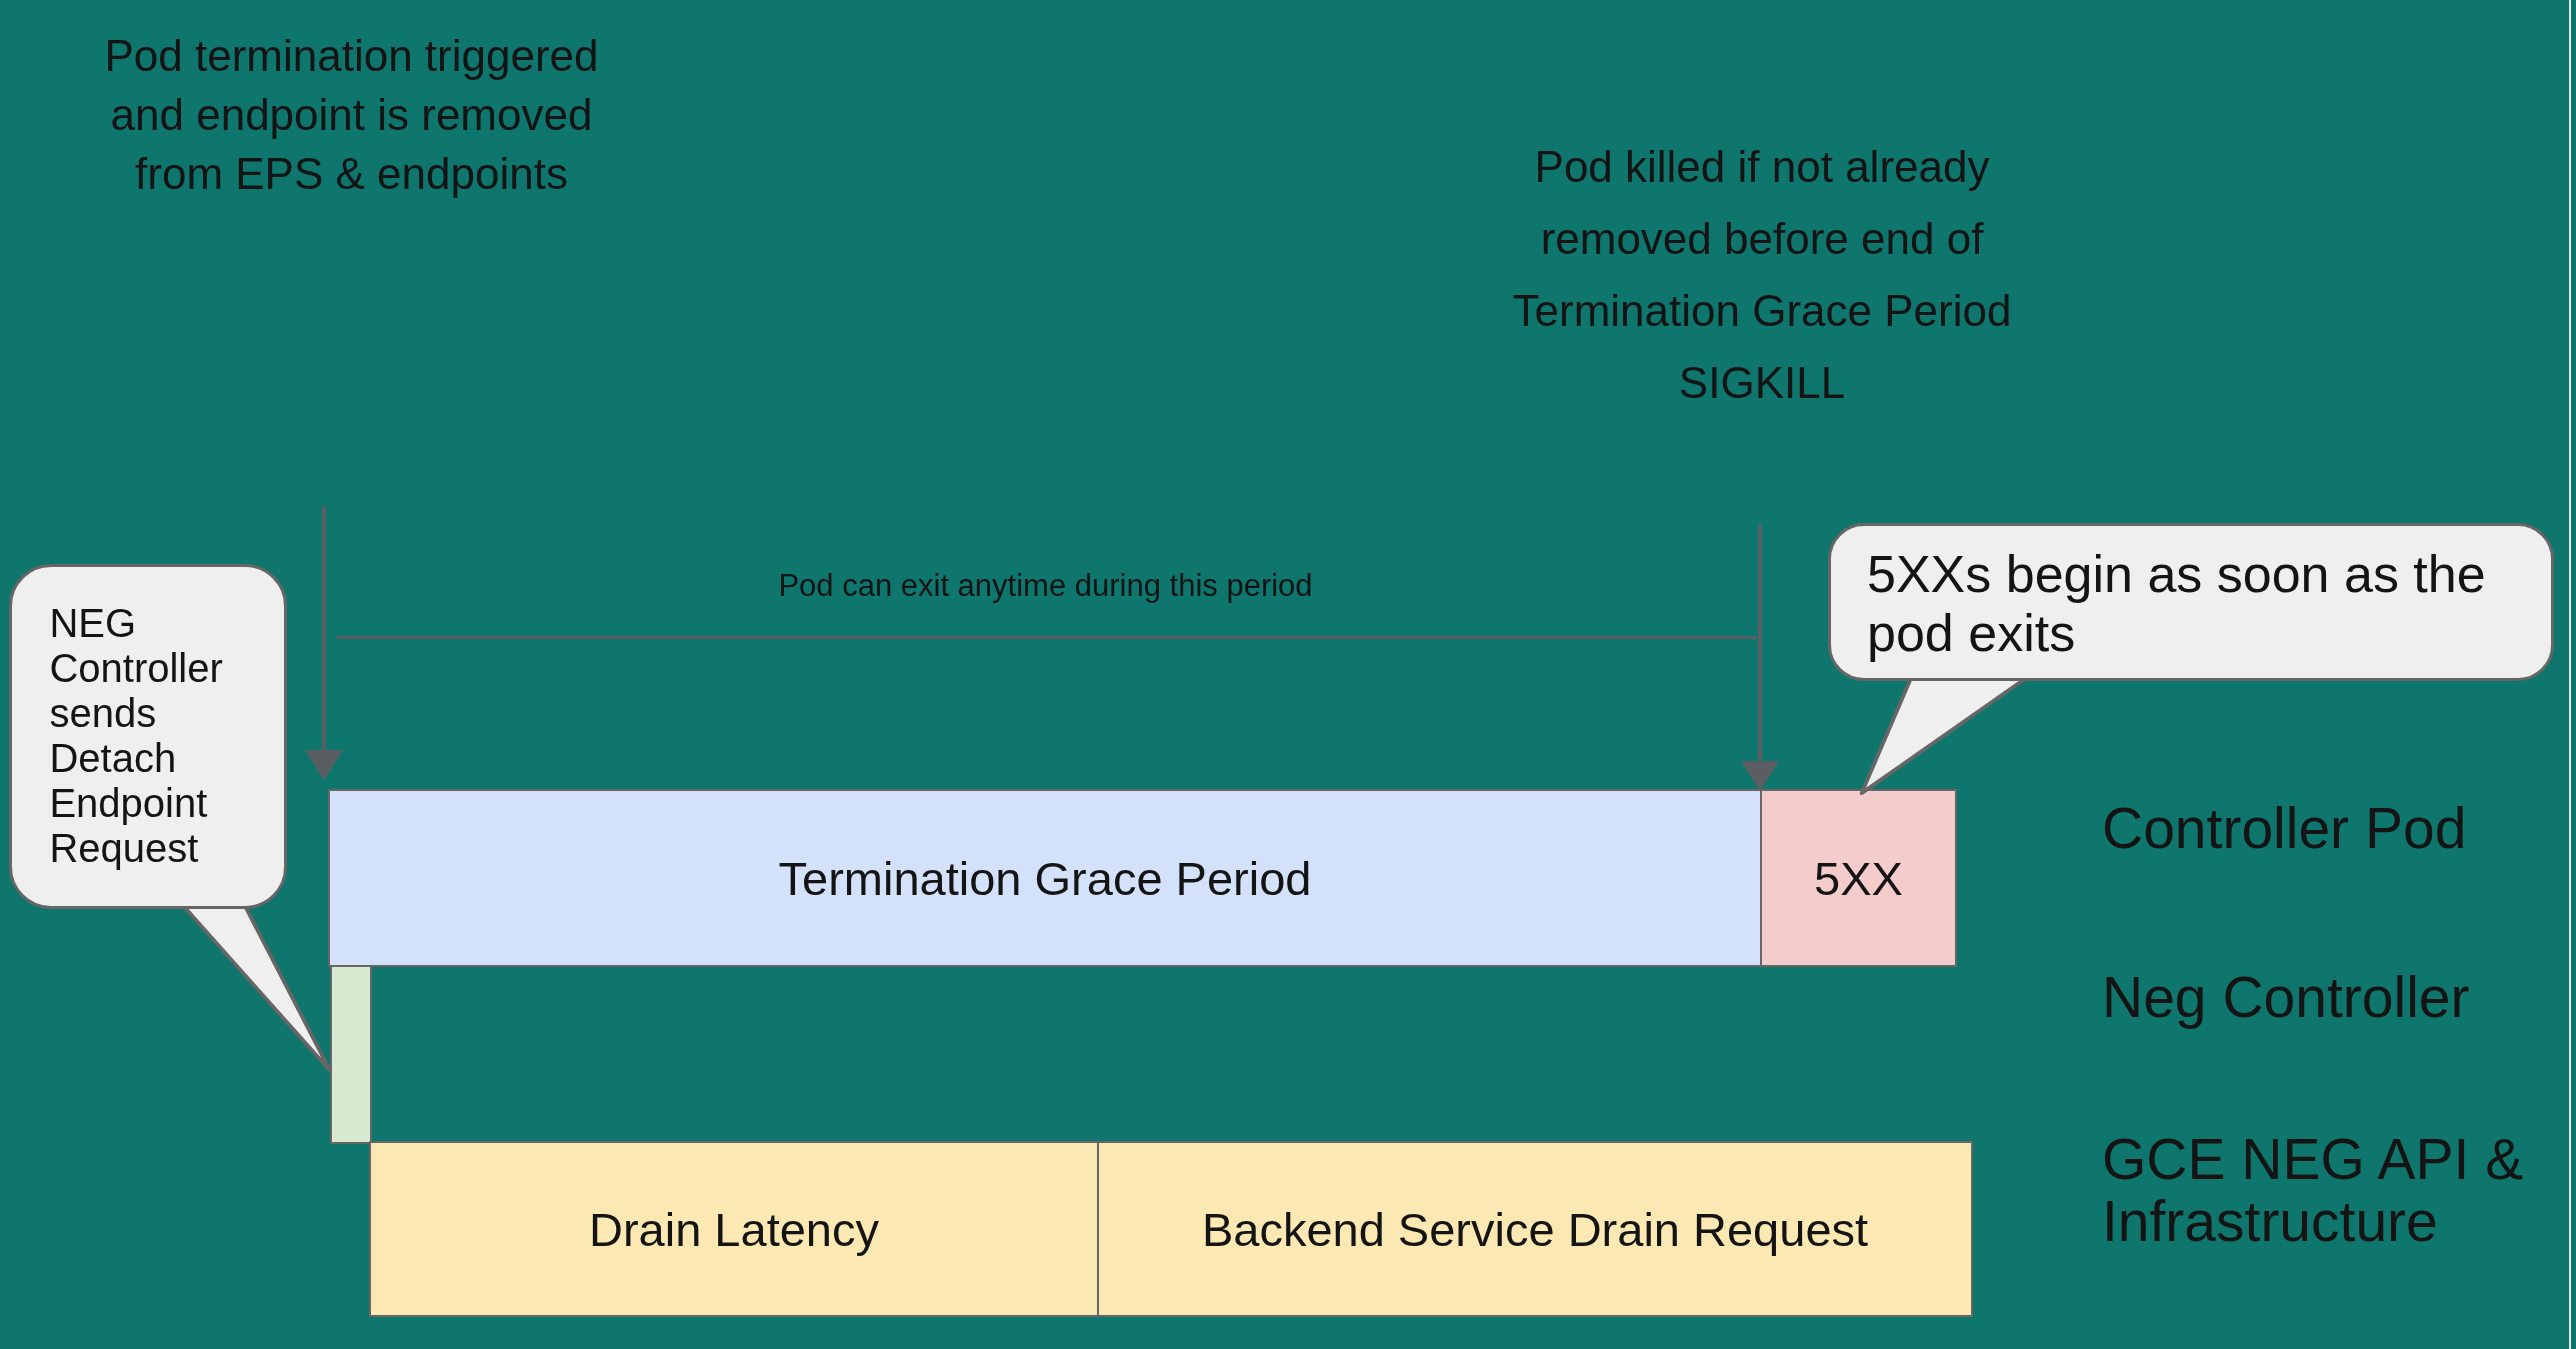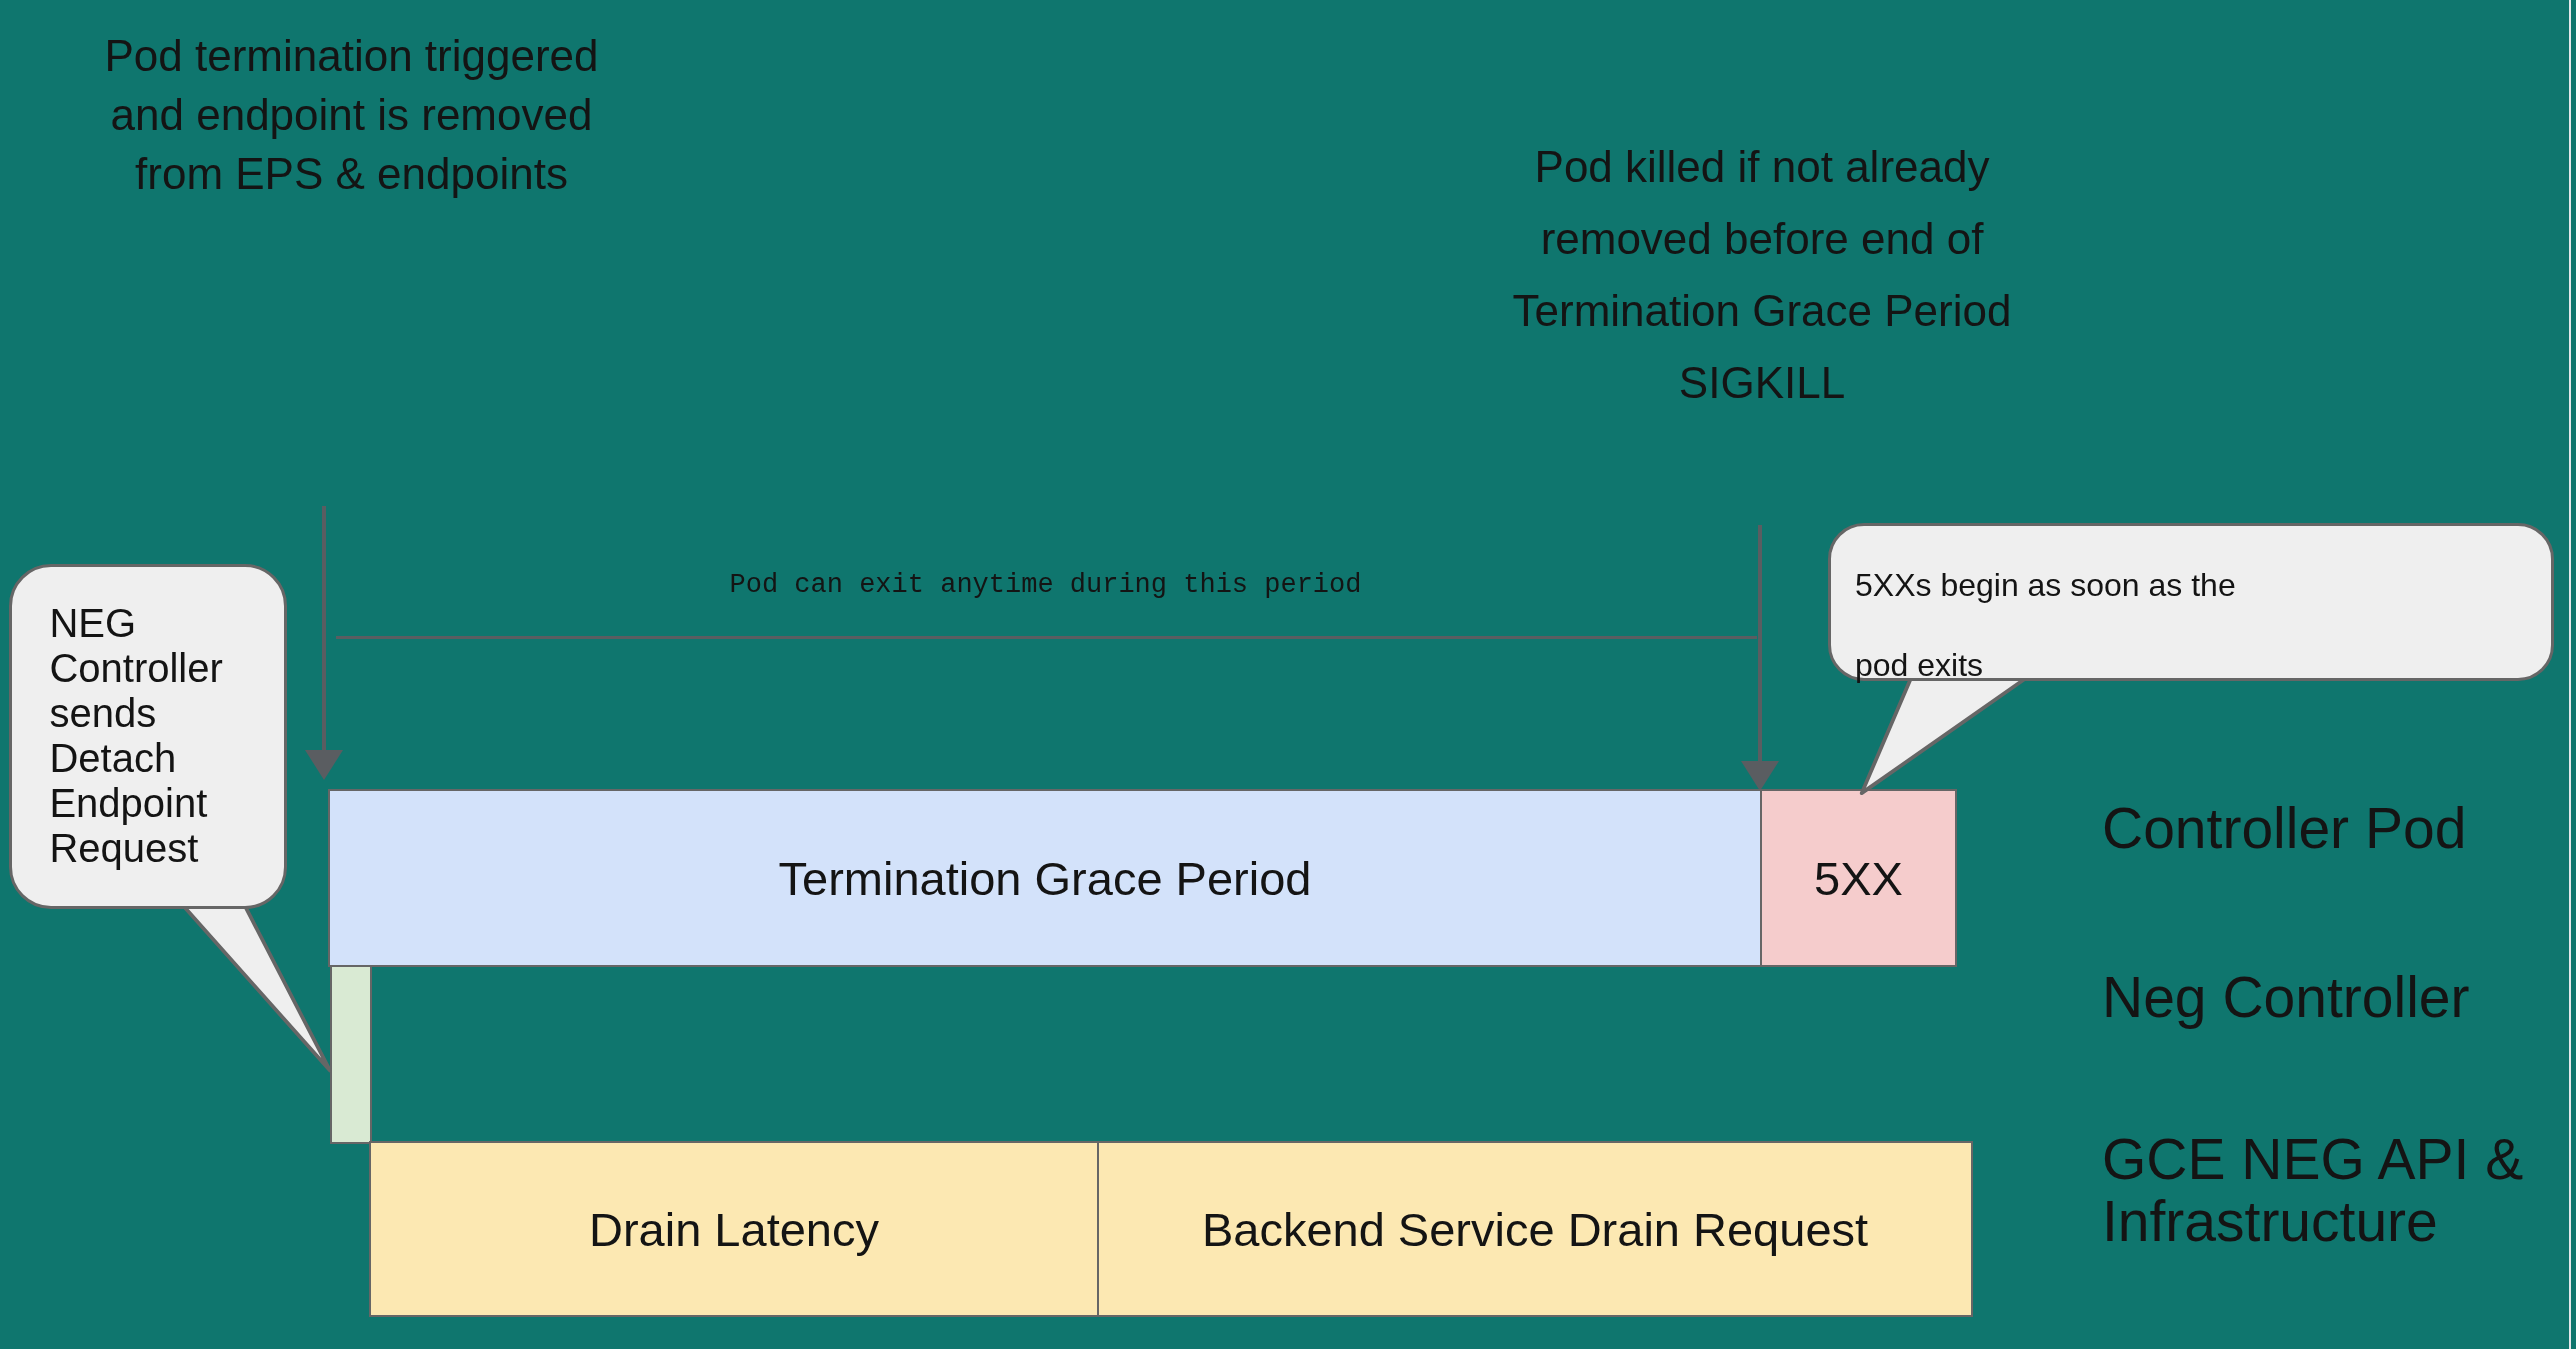--- a/index.html
+++ b/index.html
@@ -11,21 +11,21 @@
     color:var(--text,#141414);
     overflow:hidden;
   }
   .abs{position:absolute;}
   .pre{white-space:pre-line;}
   .center{text-align:center;}
 
   
   .note{font-size:44px;line-height:59px;}
   .note-tr{line-height:72px;}
-  .period-note{font-size:27px;line-height:47px;font-family:Liberation Mono, monospace;}
+  .period-note{font-size:31px;line-height:47px;}
 
   
   .vline{width:3.7px;background:var(--line,#5a5d61);}
   .hline{height:2.8px;background:var(--line,#5a5d61);}
   .arrowhead{
     width:0;height:0;
     border-left:19px solid transparent;
     border-right:19px solid transparent;
     border-top:30px solid var(--line,#5a5d61);
   }
@@ -50,22 +50,22 @@
     box-sizing:border-box;
     background:var(--bubble-fill,#efefef);
     border:3.7px solid var(--shape-border,#666);
     border-radius:42px;
   }
   .bubble-text-neg{
     font-size:40px;line-height:45px;
     padding:34px 0 0 37px;
   }
   .bubble-text-5xx{
-    font-size:32px;line-height:80px;
-    padding:19px 0 0 24px;
+    font-size:52px;line-height:59px;
+    padding:19px 0 0 36px;
   }
   .tails{left:0;top:0;pointer-events:none;}
 
   .canvas-edge{width:1.9px;background:var(--canvas-edge,#e4e7ea);}
 </style>
 </head>
 <body>
 
 <div class="canvas">
 

